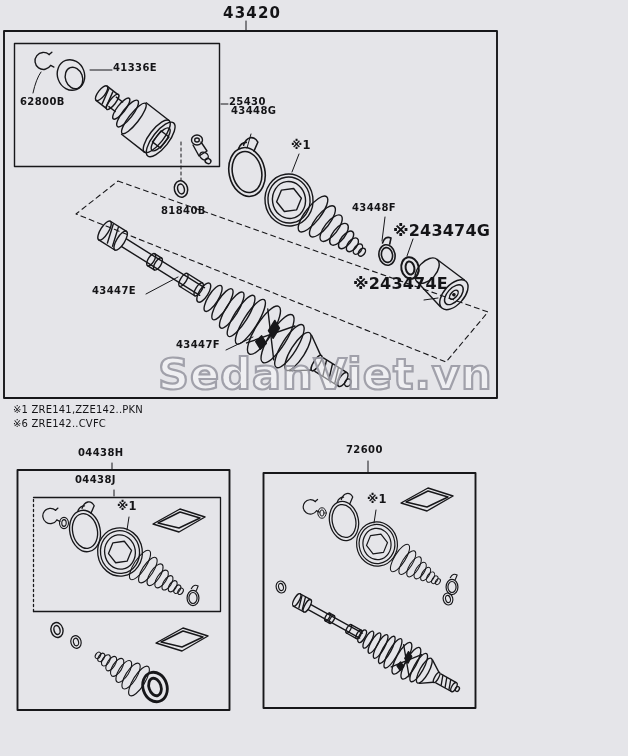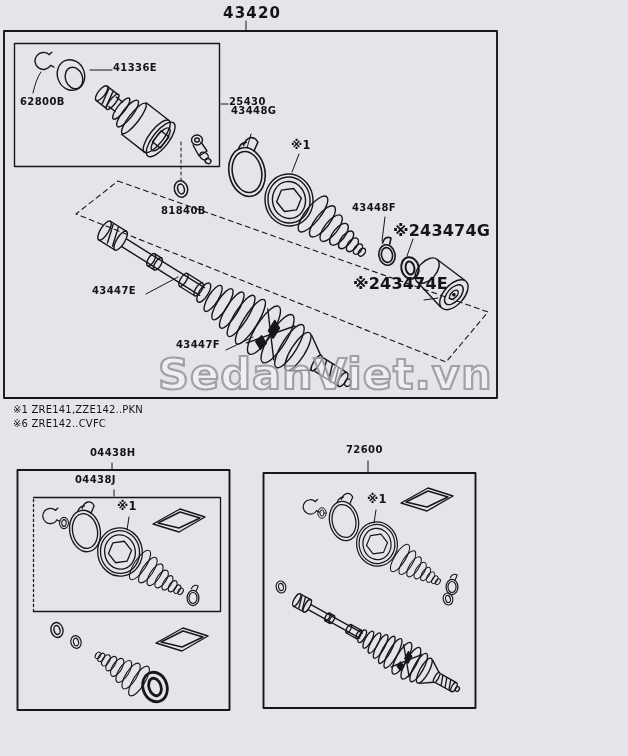--- a/index.html
+++ b/index.html
@@ -236,21 +236,21 @@
   <div class="lbl" style="left:161px;top:206px">81840B</div>
   <div class="lbl" style="left:352px;top:203px">43448F</div>
   <div class="lbl pre" style="left:393px;top:223px">※243474G</div>
   <div class="lbl pre" style="left:353px;top:276px">※243474E</div>
   <div class="lbl" style="left:92px;top:286px">43447E</div>
   <div class="lbl" style="left:176px;top:340px">43447F</div>
 
   <div class="note" style="left:13px;top:403px">※1 ZRE141,ZZE142..PKN</div>
   <div class="note" style="left:13px;top:417px">※6 ZRE142..CVFC</div>
 
-  <div class="lbl" style="left:90px;top:448px">04438H</div>
+  <div class="lbl" style="left:78px;top:448px">04438H</div>
   <div class="lbl" style="left:75px;top:475px">04438J</div>
   <div class="lbl mark" style="left:117px;top:501px">※1</div>
 
   <div class="lbl" style="left:346px;top:445px">72600</div>
   <div class="lbl mark" style="left:367px;top:494px">※1</div>
 
   <div class="watermark">SedanViet.vn</div>
 </div>
 
 </body></html>

